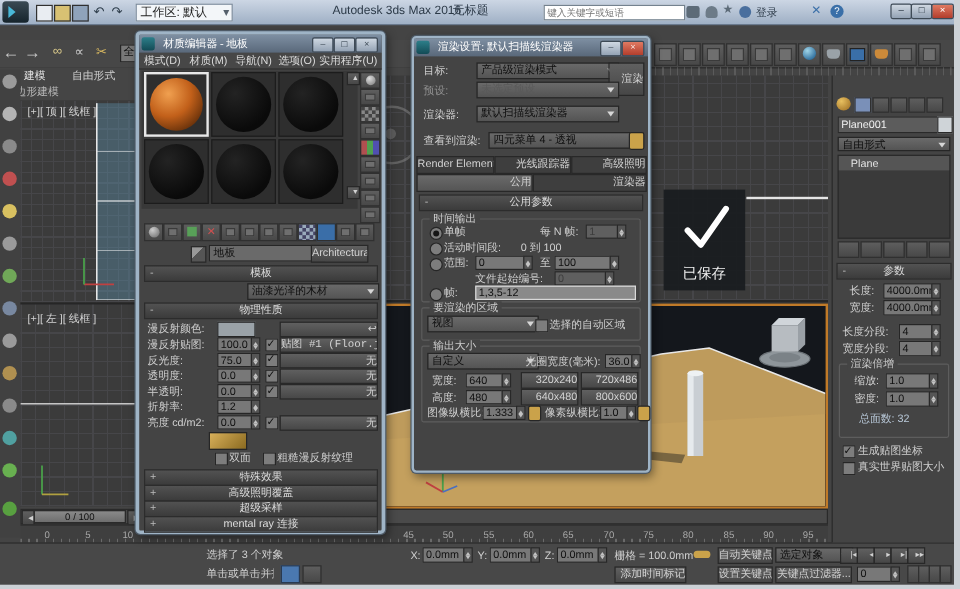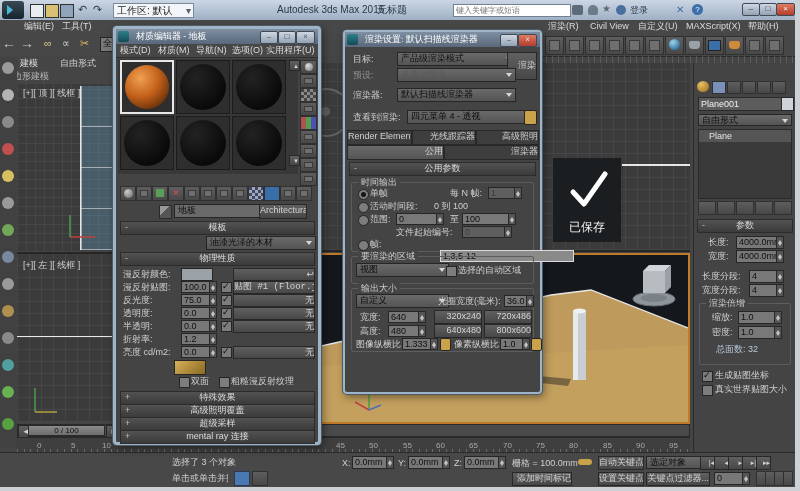--- a/index.html
+++ b/index.html
@@ -84,29 +84,20 @@
     <div class="abs" style="left:602px;top:3px;color:#5d6b78;font-size:10px;">★</div>
     <div class="abs" style="left:616px;top:5px;width:10px;height:10px;background:#4a6f9e;border-radius:50%;"></div>
     <div class="abs lbl" style="left:630px;top:5px;color:#2b3947;font-size:9px;">登录</div>
     <div class="abs" style="left:676px;top:4px;color:#3a6fa8;font-size:10px;font-weight:bold;">✕</div>
     <div class="abs" style="left:692px;top:4px;width:11px;height:11px;background:#3a6fa8;border-radius:50%;color:#fff;font-size:8px;text-align:center;line-height:11px;">?</div>
     <div class="wbtn" style="left:742px;top:3px;width:16px;">–</div>
     <div class="wbtn" style="left:759px;top:3px;width:16px;">□</div>
     <div class="wbtn red" style="left:776px;top:3px;width:17px;">×</div>
   </div>
 
-  <div class="abs" style="left:0;top:20px;width:795px;height:13px;background:#484848;">
-    <div class="mi" style="left:24px;top:0;">编辑(E)</div>
-    <div class="mi" style="left:62px;top:0;">工具(T)</div>
-    <div class="mi" style="left:548px;top:0;">渲染(R)</div>
-    <div class="mi" style="left:590px;top:0;">Civil View</div>
-    <div class="mi" style="left:638px;top:0;">自定义(U)</div>
-    <div class="mi" style="left:686px;top:0;">MAXScript(X)</div>
-    <div class="mi" style="left:748px;top:0;">帮助(H)</div>
-  </div>
 
   <div class="abs" style="left:0;top:33px;width:795px;height:23px;background:#474747;border-bottom:1px solid #2a2a2a;">
     <div class="abs" style="left:2px;top:2px;color:#c9c9c9;font-size:14px;">←</div>
     <div class="abs" style="left:20px;top:2px;color:#c9c9c9;font-size:14px;">→</div>
     <div class="abs" style="left:44px;top:4px;width:15px;height:14px;color:#d8c88a;font-size:11px;">∞</div>
     <div class="abs" style="left:62px;top:4px;width:15px;height:14px;color:#c9c9c9;font-size:11px;">∝</div>
     <div class="abs" style="left:80px;top:4px;width:15px;height:14px;color:#d8b860;font-size:11px;">✂</div>
     <div class="abs fld" style="left:100px;top:4px;width:13px;height:13px;">
       <span>全部</span>
     </div>
@@ -572,21 +563,21 @@
           <i class="dn"></i>
         </div>
       <div class="abs lbl" style="left:44px;top:44px;">文件起始编号:</div>
       <div class="abs fld dis" style="left:110px;top:43px;width:40px;height:10px;"><span>0</span></div>
       <div class="spn" style="left:152px;top:43px;height:12px;">
           <i></i>
           <i class="dn"></i>
         </div>
       <div class="rdo" style="left:6px;top:57px;"></div>
       <div class="abs lbl" style="left:18px;top:56px;">帧:</div>
-      <div class="abs fld lit" style="left:44px;top:67px;width:128px;height:10px;margin-left:44px;"><span>1,3,5-12</span></div>
+      <div class="abs fld lit" style="left:44px;top:55px;width:128px;height:10px;"><span>1,3,5-12</span></div>
     </div>
 
     <div class="grp" style="left:6px;top:224px;width:181px;height:26px;">
       <span class="lg">要渲染的区域</span>
       <div class="dd" style="left:4px;top:6px;width:76px;height:12px;"><span>视图</span></div>
       <div class="chk" style="left:94px;top:9px;"></div>
       <div class="abs lbl" style="left:106px;top:8px;">选择的自动区域</div>
     </div>
 
     <div class="grp" style="left:6px;top:256px;width:181px;height:62px;">

